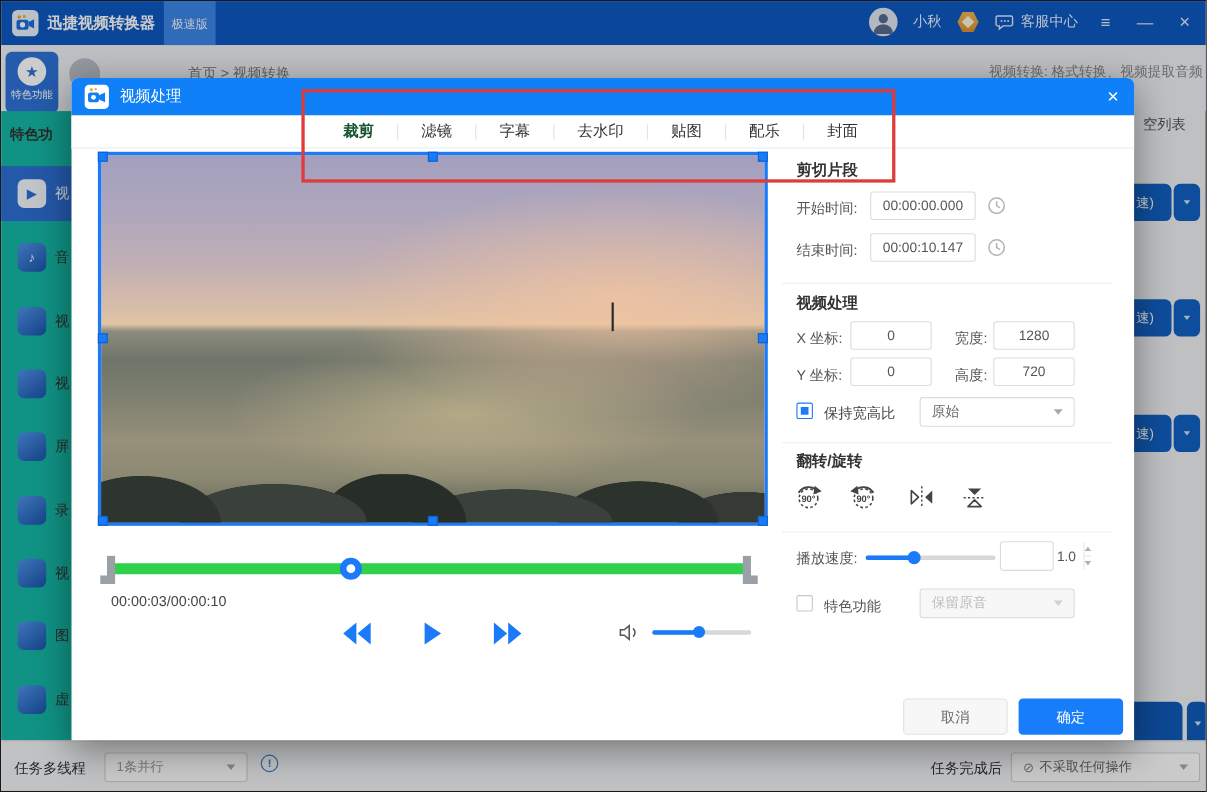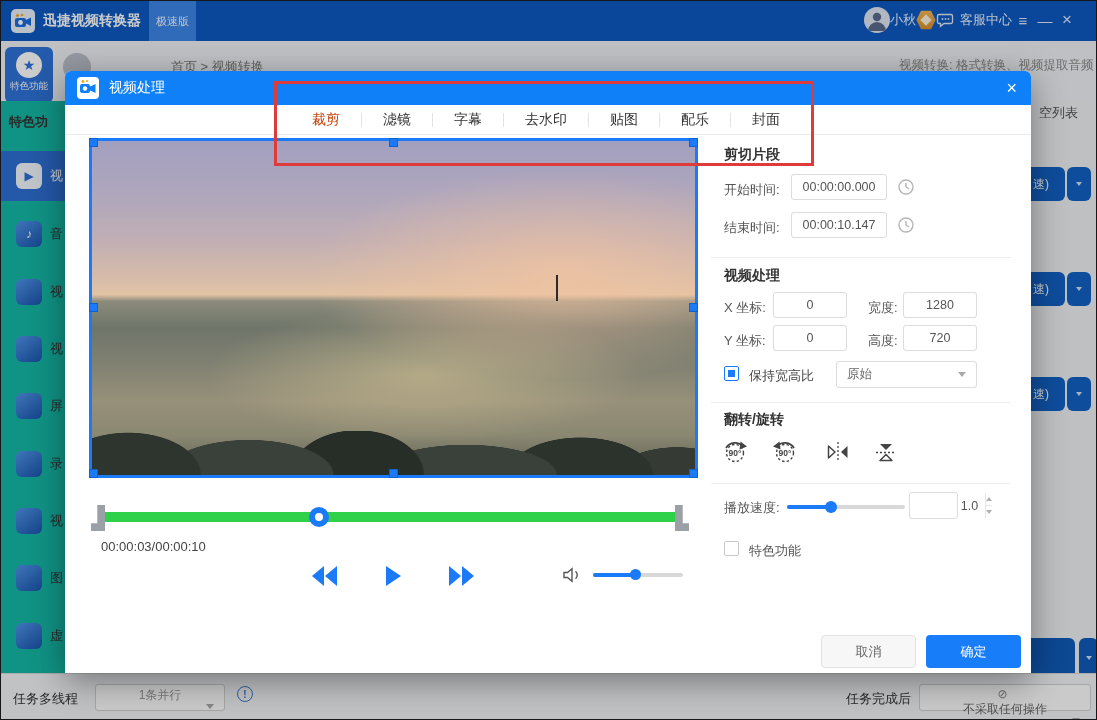--- a/index.html
+++ b/index.html
@@ -3,43 +3,43 @@
 <meta charset="utf-8">
 <style>
   html,body{margin:0;padding:0;background:#333;}
   *{box-sizing:border-box;font-family:"Liberation Sans",sans-serif;}
   .screen{position:relative;width:1097px;height:720px;margin:0 auto;overflow:hidden;background:#eef0f3;border:1px solid #15171a;}
   .abs{position:absolute;}
   
   .titlebar{position:absolute;left:0;top:0;width:1097px;height:40px;background:#0d58c0;display:flex;align-items:center;}
   .app-title{color:#fff;font-size:14px;font-weight:bold;}
   .badge{background:#3d86e8;color:#eaf3ff;font-size:11px;padding:17px 7px;border-radius:3px;margin-left:8px;}
-  .tb-right{position:absolute;right:0;top:0;height:38px;display:flex;align-items:center;gap:0;padding-right:20px;}
+  .tb-right{position:absolute;right:0;top:0;height:38px;display:flex;align-items:center;gap:14px;padding-right:10px;}
   .tb-txt{color:#e8f1ff;font-size:13px;}
   .winbtn{color:#dfe9f8;font-size:15px;width:22px;text-align:center;cursor:default;}
   
   .topbar{position:absolute;left:0;top:40px;width:1097px;height:60px;background:#eef1f5;}
   .sidebar{position:absolute;left:0;top:100px;width:75px;height:572px;background:#14b8a6;}
   .side-item{position:absolute;left:0;width:75px;height:50px;display:flex;align-items:center;}
   .side-ic{width:26px;height:26px;border-radius:6px;background:linear-gradient(145deg,#4f93e8,#1b55ae);margin-left:15px;color:#fff;font-size:12px;text-align:center;line-height:26px;flex:none;}
   .side-lbl{font-size:13px;color:#333;margin-left:8px;white-space:nowrap;}
   .statusbar{position:absolute;left:0;top:672px;width:1097px;height:48px;background:#f2f3f5;border-top:1px solid #d8d8d8;}
   .sb-lbl{font-size:13px;color:#333;}
-  .sb-select{position:absolute;height:27px;border:1px solid #d0d0d0;border-radius:3px;background:#fdfdfd;display:flex;align-items:center;padding:2px 10px;font-size:12px;color:#999;flex-direction:column;}
+  .sb-select{position:absolute;height:27px;border:1px solid #d0d0d0;border-radius:3px;background:#fdfdfd;display:flex;align-items:center;padding:12px 10px;font-size:12px;color:#999;}
   .chev{width:0;height:0;border-left:4px solid transparent;border-right:4px solid transparent;border-top:5px solid #a8a8a8;margin-left:auto;}
   .listbtn{position:absolute;background:#1261c4;border-radius:6px;color:#fff;font-size:12px;display:flex;align-items:center;justify-content:center;}
   
   .dim{position:absolute;left:0;top:0;width:1097px;height:720px;background:rgba(0,0,0,0.20);z-index:2;}
   .dialog{position:absolute;left:64px;top:70px;width:966px;height:602px;background:#fff;border-radius:6px 6px 0 0;box-shadow:0 8px 34px rgba(0,0,0,.4);z-index:3;}
   .dlg-head{position:absolute;left:0;top:0;width:966px;height:34px;background:#0f80f7;border-radius:6px 6px 0 0;display:flex;align-items:center;}
   .dlg-title{color:#fff;font-size:14px;margin-left:10px;}
   .tabbar{position:absolute;left:0;top:34px;width:966px;height:30px;background:#fff;border-bottom:1px solid #ebebeb;}
   .tabs{position:absolute;left:226px;top:0;height:30px;display:flex;align-items:center;}
   .tab{font-size:14px;color:#333;padding:0 21px;cursor:default;}
-  .tab.active{color:#c2410c;font-weight:normal;}
+  .tab.active{color:#14532d;font-weight:bold;}
   .tabsep{width:1px;height:14px;background:#e3e3e3;}
   
   .video{position:absolute;left:24px;top:67px;width:609px;height:340px;border:3px solid #1a7af8;
     background:
       radial-gradient(60% 45% at 78% 40%, rgba(243,196,160,0.75), rgba(243,196,160,0) 70%),
       radial-gradient(50% 28% at 55% 70%, rgba(216,199,150,0.55), rgba(216,199,150,0) 72%),
       linear-gradient(180deg,#a29fbe 0%,#aea6bd 15%,#c1afb4 30%,#d8bda8 42%,#e2c3a4 46%,#8b8b7c 48%,#6f756a 56%,#7f8071 66%,#97907a 78%,#8b8872 88%,#6a6c5c 96%,#4f5348 100%);}
   .rocks{position:absolute;left:0;bottom:0;width:100%;height:44px;
     background:
       radial-gradient(120px 70px at 6% 100%, #2e342e 60%, transparent 61%),
@@ -369,20 +369,24 @@
             <span class="tri-up"></span>
           </div>
         <div style="border-top:1px solid #e6e6e6;">
             <span class="tri-dn"></span>
           </div>
       </div>
     </div>
 
     <span class="cb unchecked" style="left:659px;top:470px;"></span>
     <span class="abs lbl" style="left:684px;top:471px;">特色功能</span>
+    <div class="dd disabled" style="left:771px;top:464px;width:141px;">
+      <span>保留原音</span>
+      <span class="chev" style="border-top-color:#d0d0d0;"></span>
+    </div>
 
     <div class="btn cancel" style="left:756px;top:564px;">
         <span>取消</span>
       </div>
     <div class="btn ok" style="left:861px;top:564px;">
         <span>确定</span>
       </div>
   </div>
 
   <div class="red-annot"></div>

